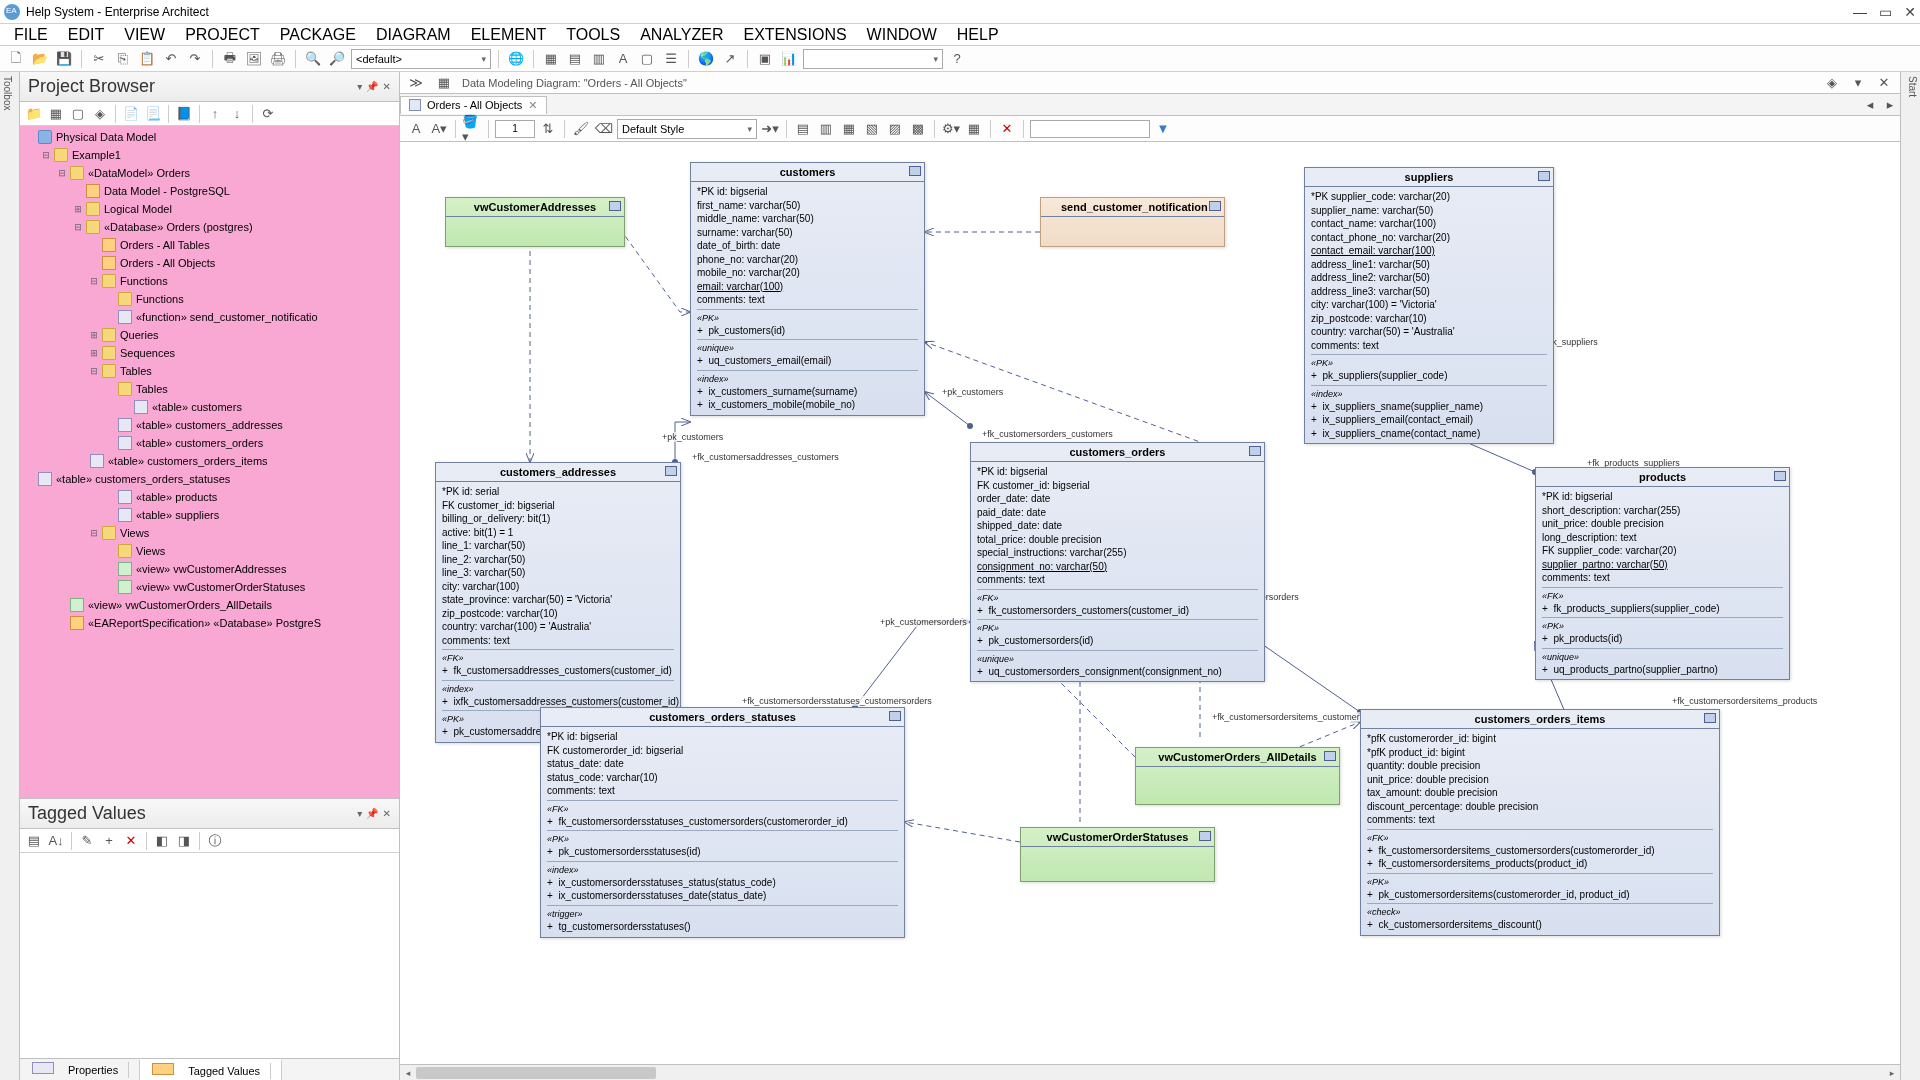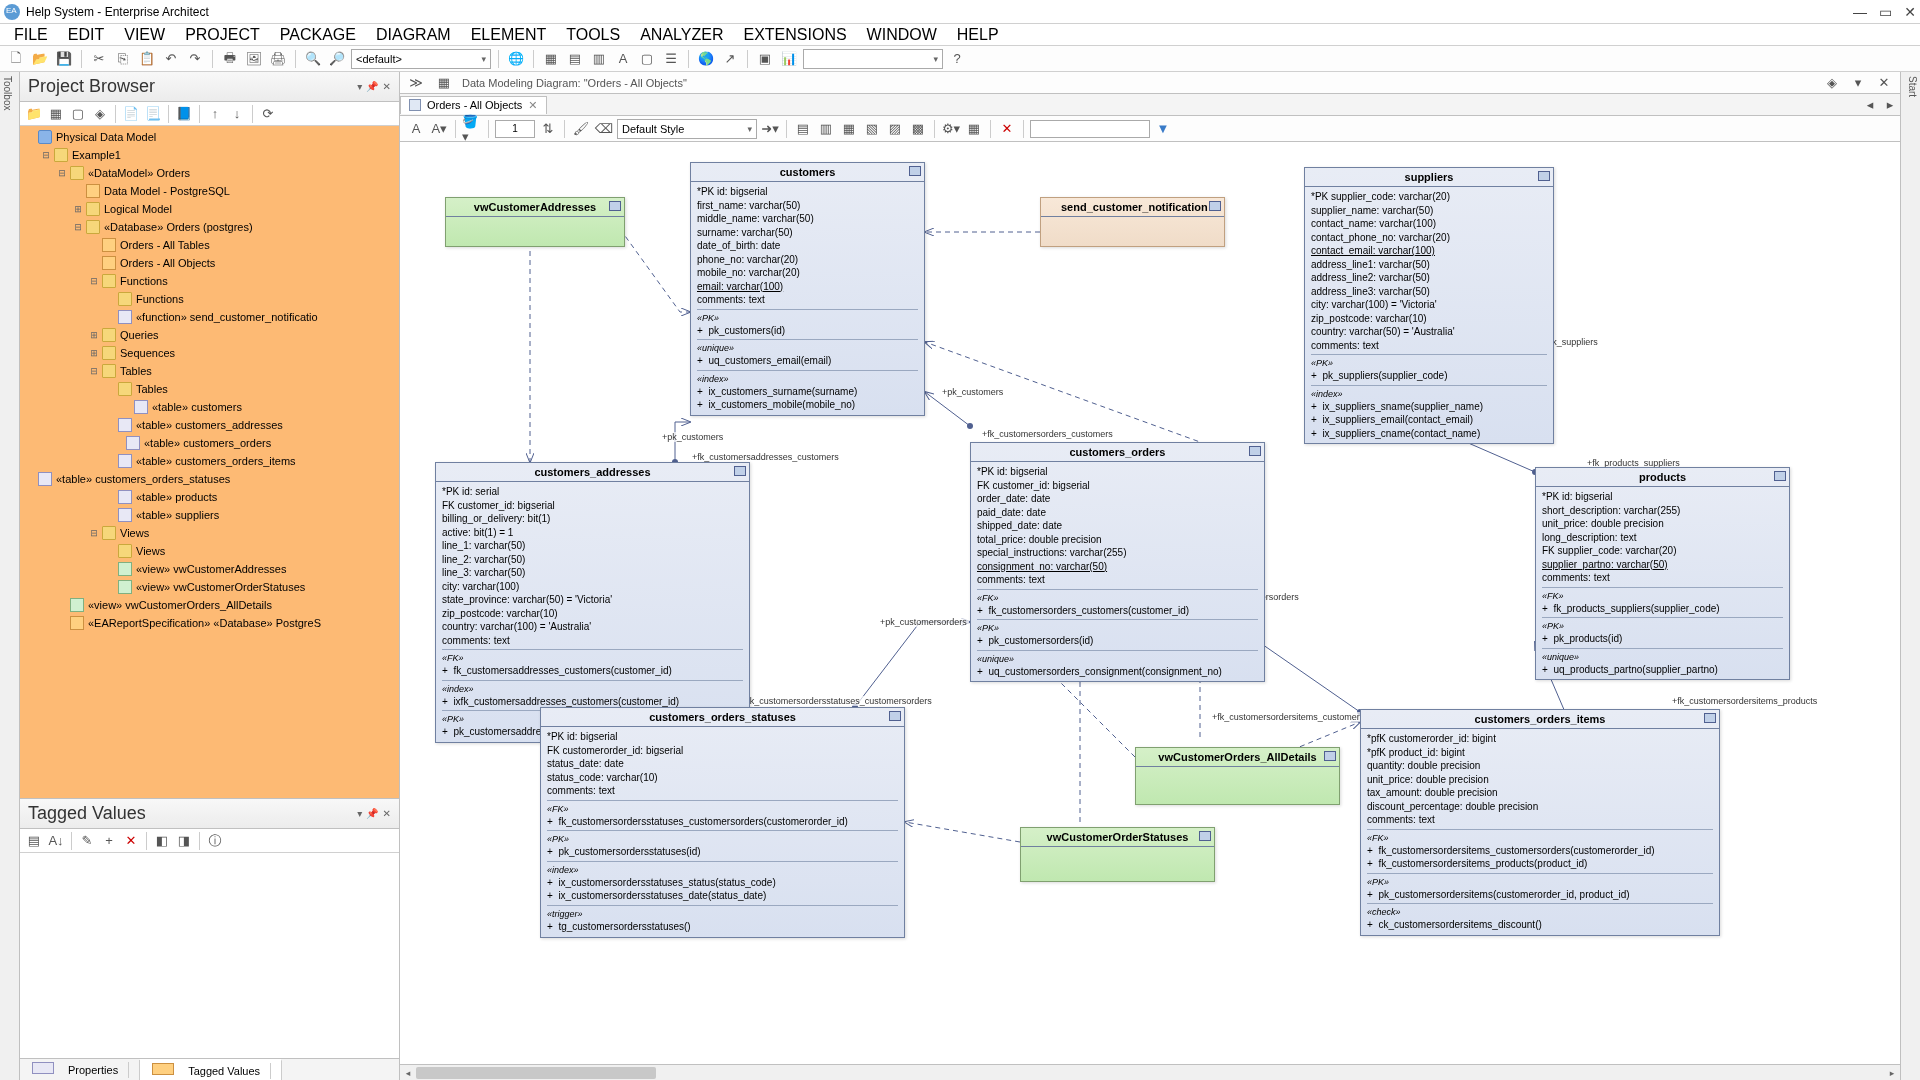--- a/index.html
+++ b/index.html
@@ -18,21 +18,21 @@
 .combo { height: 20px; border: 1px solid #aaa; background: #fff; padding: 0 18px 0 4px; font-size: 11px; position: relative; display: inline-flex; align-items: center; min-width: 140px; }
 .combo::after { content: "▾"; position: absolute; right: 4px; color: #666; font-size: 9px; }
 .main { display: flex; height: 1008px; }
 .leftcol { width: 380px; display: flex; flex-direction: column; border-right: 1px solid #c0c0c0; background: #fafafa; }
 .vtab { width: 20px; background: #f0f0f0; border-right: 1px solid #c0c0c0; writing-mode: vertical-lr; text-orientation: mixed; font-size: 10px; padding: 4px 2px; color: #555; }
 .vtabR { writing-mode: vertical-rl; border-left: 1px solid #c0c0c0; border-right: none; }
 .panel-hdr { background: linear-gradient(#f8f8f8,#ececec); border-bottom: 1px solid #c0c0c0; padding: 4px 8px; display: flex; align-items: center; justify-content: space-between; }
 .panel-hdr h2 { font-size: 18px; font-weight: 400; color: #333; }
 .panel-hdr .pbtns { display: flex; gap: 4px; font-size: 10px; color: #666; }
 .panel-tbar { height: 24px; border-bottom: 1px solid #d0d0d0; display: flex; align-items: center; padding: 0 4px; gap: 2px; background: #fff; }
-.tree { flex: 1; overflow: auto; background: #fdba74; font-size: 11px; padding: 2px 0; }
+.tree { flex: 1; overflow: auto; background: #f9a8d4; font-size: 11px; padding: 2px 0; }
 .tree-row { display: flex; align-items: center; height: 18px; padding: 0 4px; white-space: nowrap; cursor: pointer; }
 .tw { display: inline-block; width: 12px; text-align: center; color: #666; font-size: 9px; }
 .ticon { width: 14px; height: 14px; margin: 0 4px 0 2px; display: inline-block; }
 .ticon.folder { background: #f6d77a; border: 1px solid #caa83c; border-radius: 1px; }
 .ticon.model { background: #8ab4e8; border: 1px solid #5a8ac8; border-radius: 2px; }
 .ticon.table { background: #e8e8f5; border: 1px solid #9090c0; }
 .ticon.view { background: #d0f0d0; border: 1px solid #80b080; }
 .ticon.tag { background: #ffd080; border: 1px solid #cc9040; }
 .tagged { height: 260px; border-top: 1px solid #c0c0c0; display: flex; flex-direction: column; }
 .bottom-tabs { height: 22px; border-top: 1px solid #c0c0c0; background: #f4f4f4; display: flex; align-items: center; font-size: 11px; }
@@ -239,26 +239,26 @@
         <div class="tree-row" style="padding-left: 84px; margin-left: 16px;">
           <span class="tw"></span>
           <span class="ticon table"></span>
           <span>«table» customers</span>
         </div>
         <div class="tree-row" style="padding-left: 84px;">
           <span class="tw"></span>
           <span class="ticon table"></span>
           <span>«table» customers_addresses</span>
         </div>
-        <div class="tree-row" style="padding-left: 84px; margin-left: 8px;">
+        <div class="tree-row" style="padding-left: 84px;">
           <span class="tw"></span>
           <span class="ticon table"></span>
           <span>«table» customers_orders</span>
         </div>
-        <div class="tree-row" style="padding-left: 84px;">
+        <div class="tree-row" style="padding-left: 56px;">
           <span class="tw"></span>
           <span class="ticon table"></span>
           <span>«table» customers_orders_items</span>
         </div>
         <div class="tree-row" style="">
           <span class="tw"></span>
           <span class="ticon table"></span>
           <span>«table» customers_orders_statuses</span>
         </div>
         <div class="tree-row" style="padding-left: 84px;">
@@ -498,21 +498,21 @@
               <div class="row">+ &nbsp;pk_suppliers(supplier_code)</div>
             </div>
             <div class="entity-sec">
               <div class="stitle">«index»</div>
               <div class="row">+ &nbsp;ix_suppliers_sname(supplier_name)</div>
               <div class="row">+ &nbsp;ix_suppliers_email(contact_email)</div>
               <div class="row">+ &nbsp;ix_suppliers_cname(contact_name)</div>
             </div>
           </div>
         </div>
-      <div class="entity" style="left:35px;top:320px;width:315px">
+      <div class="entity" style="left:35px;top:320px;width:246px">
           <div class="entity-hdr"><span>customers_addresses</span><span class="eicon"></span></div>
           <div class="entity-body">
             <div class="row">*PK  id: serial</div>
             <div class="row"> FK  customer_id: bigserial</div>
             <div class="row">     billing_or_delivery: bit(1)</div>
             <div class="row">     active: bit(1) = 1</div>
             <div class="row">     line_1: varchar(50)</div>
             <div class="row">     line_2: varchar(50)</div>
             <div class="row">     line_3: varchar(50)</div>
             <div class="row">     city: varchar(100)</div>

